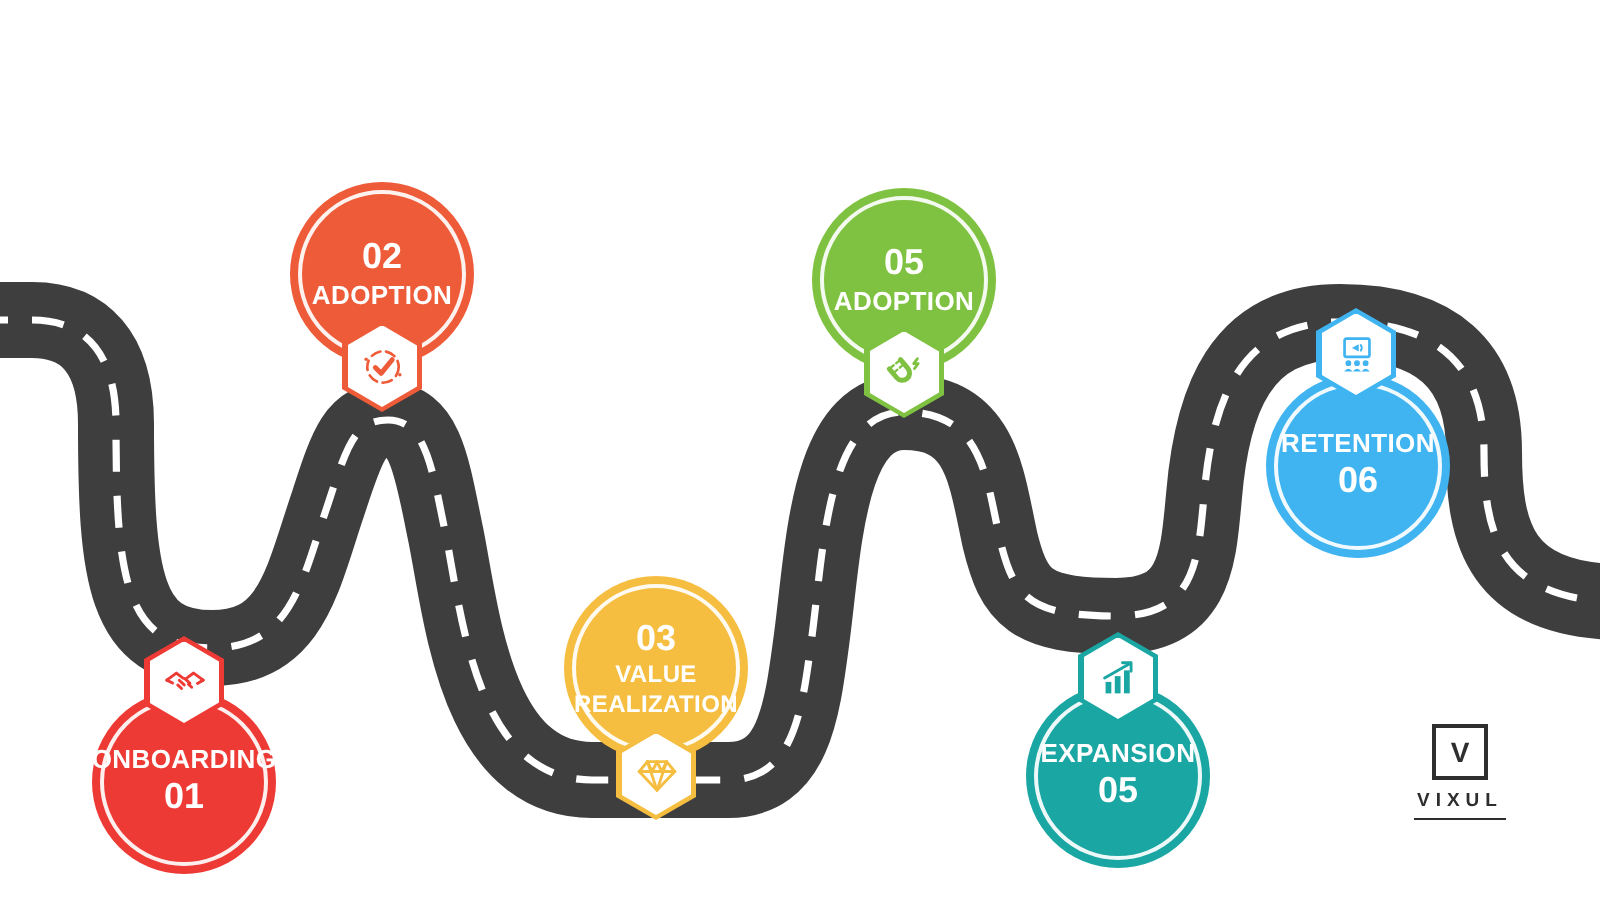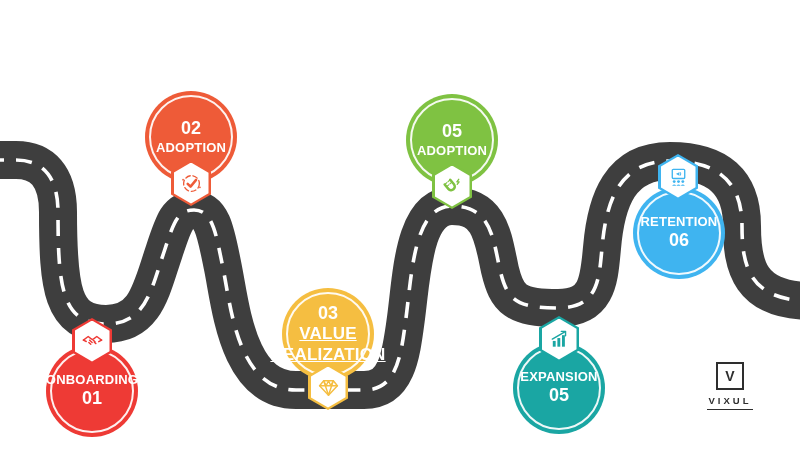--- a/index.html
+++ b/index.html
@@ -10,21 +10,21 @@
   svg.road{position:absolute;left:0;top:0;width:800px;height:450px;}
   .road-base{fill:none;stroke:#3e3e3e;stroke-width:38;stroke-linecap:butt;}
   .road-dash{fill:none;stroke:#ffffff;stroke-width:3.6;stroke-dasharray:16 12;}
   .milestone{position:absolute;left:0;top:0;color:var(--c);}
   .circle{position:absolute;width:92px;height:92px;border-radius:50%;background:var(--c);
           display:flex;flex-direction:column;align-items:center;justify-content:center;
           text-align:center;line-height:1.2;}
   .ring{position:absolute;inset:4px;border:2px solid rgba(255,255,255,.92);border-radius:50%;}
   .num{color:#fff;font-weight:bold;font-size:18px;z-index:1;}
   .label{color:#fff;font-weight:bold;font-size:13px;letter-spacing:.2px;white-space:nowrap;z-index:1;}
-  .label.small{font-size:17px;text-decoration:underline;}
+  .label.small{font-size:12px;}
   .hex{position:absolute;width:40px;height:46px;background:var(--c);
        clip-path:polygon(50% 0%,100% 25%,100% 75%,50% 100%,0% 75%,0% 25%);
        display:flex;align-items:center;justify-content:center;}
   .hex-inner{position:absolute;inset:2.5px;background:#ffffff;
        clip-path:polygon(50% 0%,100% 25%,100% 75%,50% 100%,0% 75%,0% 25%);}
   .hex svg{position:relative;width:23px;height:23px;display:block;}
   
   .m1 .circle{left:46px;top:345px;text-align:center;} .m1 .hex{left:72px;top:318px;}
   .m2 .circle{left:145px;top:91px;} .m2 .hex{left:171px;top:160px;}
   .m3 .circle{left:282px;top:288px;} .m3 .hex{left:308px;top:364px;}

